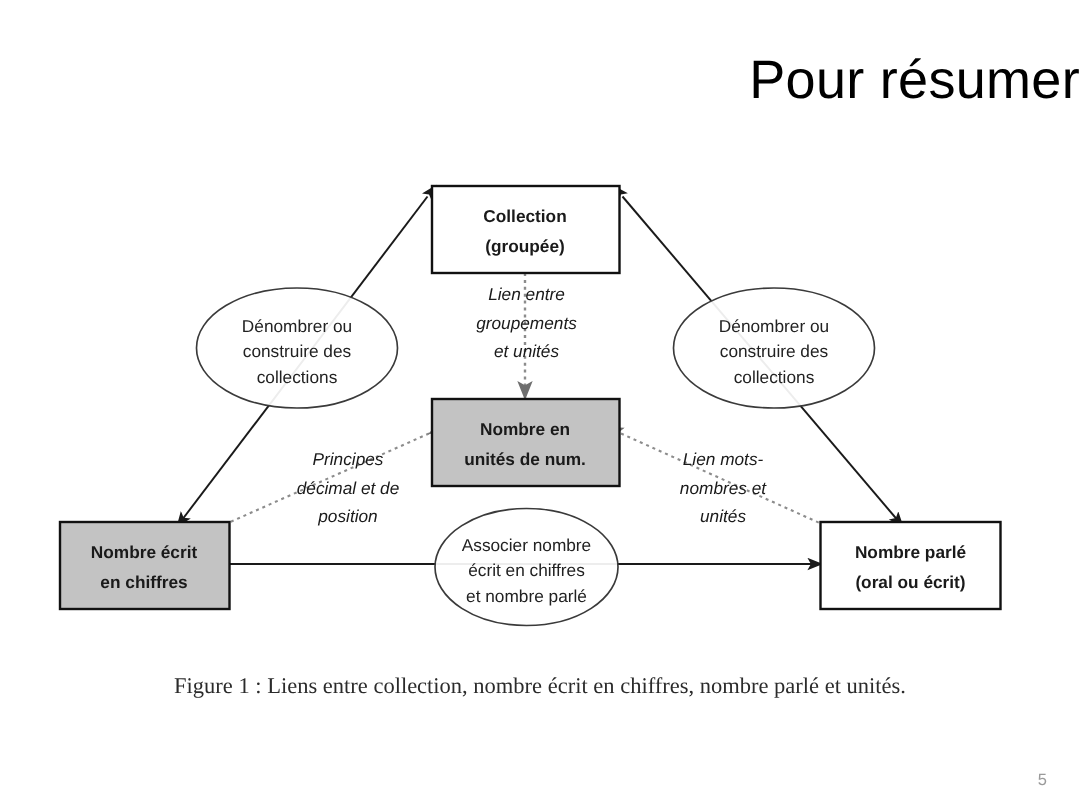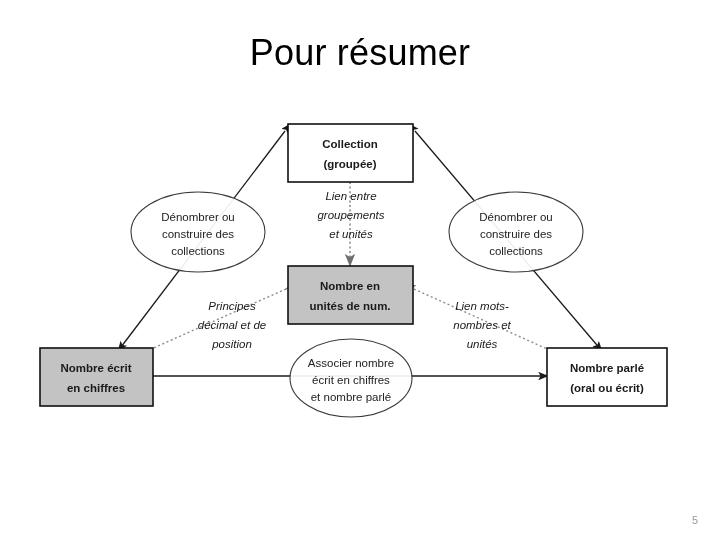--- a/index.html
+++ b/index.html
@@ -17,21 +17,21 @@
   #slide {
     position: absolute;
     inset: 0;
     background: #ffffff;
   }
   #slide-title {
     position: absolute;
     left: 0;
     top: 32px;
     width: 720px;
-    text-align: center;
+    text-align: right;
     font-family: "Liberation Sans", sans-serif;
     font-size: 36px;
     font-weight: 400;
     color: #000000;
     letter-spacing: 0.2px;
     line-height: 1.15;
   }
   #figure-area {
     position: absolute;
     left: 0;
@@ -187,16 +187,17 @@
       </g>
 
       <g>
         <rect x="547" y="244" width="120" height="58" fill="#ffffff" stroke="#111111" stroke-width="1.6"></rect>
         <text class="box-label" x="607" y="268" text-anchor="middle">Nombre parlé</text>
         <text class="box-label" x="607" y="288" text-anchor="middle">(oral ou écrit)</text>
       </g>
     </svg>
   </div>
 
+  <div id="figure-caption">Figure 1 : Liens entre collection, nombre écrit en chiffres, nombre parlé et unités.</div>
 
   <div id="page-number">5</div>
 
 </div>
 
 </body></html>

